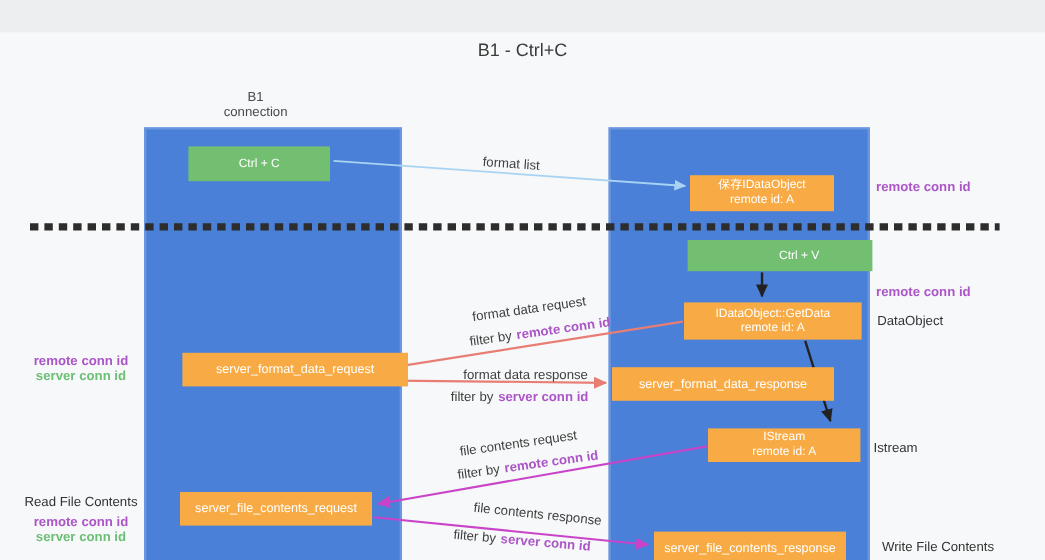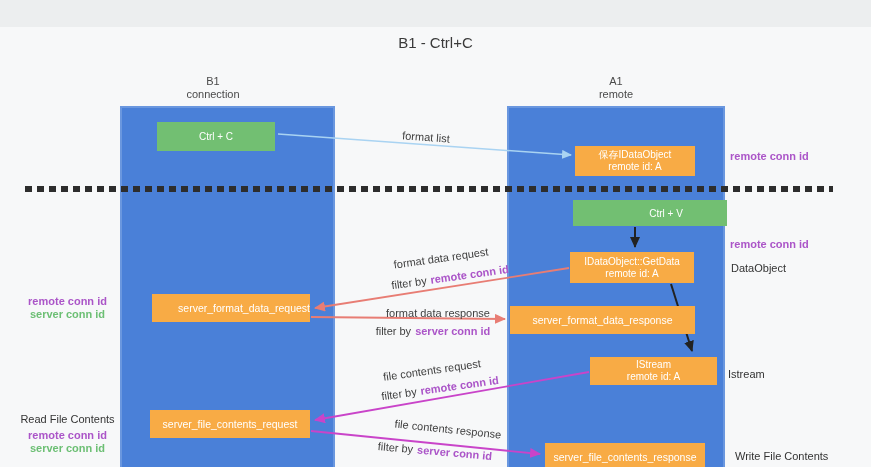--- a/index.html
+++ b/index.html
@@ -63,24 +63,20 @@
 <body>
 
 <div class="canvas">
 
   <div class="title" style="top:6px;">B1 - Ctrl+C</div>
 
   <div class="lane-header" style="left:153px;top:48px;">
     <div>B1</div>
     <div>connection</div>
   </div>
-  <div class="lane-header" style="left:556px;top:48px;">
-    <div>A1</div>
-    <div>remote</div>
-  </div>
 
   <div class="lane" style="left:120px;width:215px;"></div>
   <div class="lane" style="left:507px;width:218px;"></div>
 
   <svg class="overlay" width="871" height="467">
     <defs>
       <marker id="m-blue" markerWidth="10" markerHeight="9" refX="9" refY="4.5" orient="auto" markerUnits="userSpaceOnUse">
         <path d="M0,0 L10,4.5 L0,9 z" class="fill-blue"></path>
       </marker>
       <marker id="m-black" markerWidth="11" markerHeight="10" refX="10" refY="5" orient="auto" markerUnits="userSpaceOnUse">
@@ -109,26 +105,26 @@
 
   <div class="node orange" style="left:575px;top:119px;width:120px;height:30px;">
     <div class="l2">保存IDataObject</div>
     <div class="l2">remote id: A</div>
   </div>
 
   <div class="node green" style="left:573px;top:173px;width:122px;height:26px;padding-left:32px;">
     <div>Ctrl + V</div>
   </div>
 
-  <div class="node orange" style="left:570px;top:225px;width:124px;height:31px;">
+  <div class="node orange" style="left:570px;top:225px;width:148px;height:31px;">
     <div class="l2">IDataObject::GetData</div>
     <div class="l2">remote id: A</div>
   </div>
 
-  <div class="node orange" style="left:152px;top:267px;width:158px;height:28px;align-items:flex-end;">
+  <div class="node orange" style="left:152px;top:267px;width:188px;height:28px;">
     <div>server_format_data_request</div>
   </div>
 
   <div class="node orange" style="left:510px;top:279px;width:185px;height:28px;">
     <div>server_format_data_response</div>
   </div>
 
   <div class="node orange" style="left:590px;top:330px;width:127px;height:28px;">
     <div class="l2">IStream</div>
     <div class="l2">remote id: A</div>

